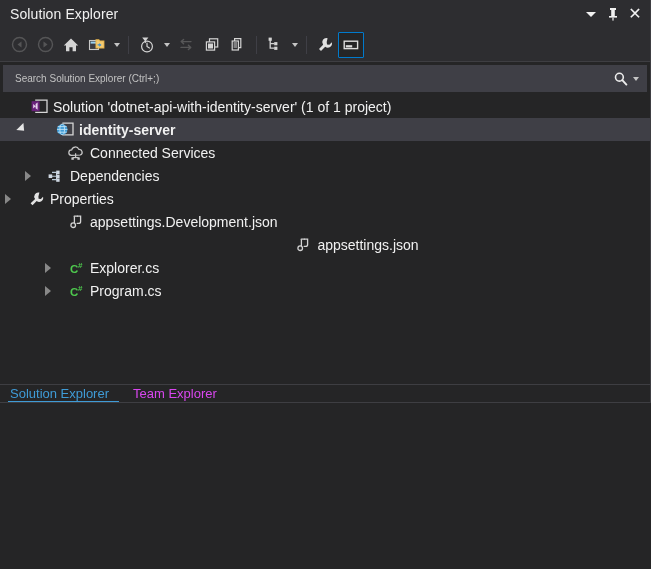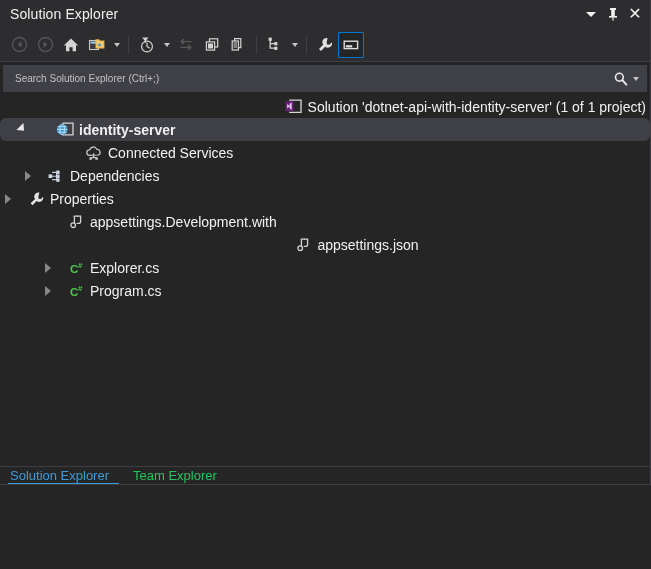--- a/index.html
+++ b/index.html
@@ -5,21 +5,21 @@
   * { box-sizing: border-box; }
   html, body {
     margin: 0; padding: 0;
     width: 651px; height: 569px;
     overflow: hidden;
     background: #252526;
     font-family: "Liberation Sans", sans-serif;
   }
   #app {
     position: relative;
-    width: 651px; height: 485px;
+    width: 651px; height: 403px;
     background: #252526;
     border: 1px solid #3e3e42;
     border-top: none; border-left: none;
     display: flex; flex-direction: column;
   }
 
   
   .titlebar {
     height: 28px; min-height: 28px;
     background: #2d2d30;
@@ -108,21 +108,21 @@
     position: relative;
   }
   .row {
     height: 23px;
     display: flex; align-items: center;
     white-space: nowrap;
     padding-right: 4px;
     color: #f1f1f1;
     font-size: 14px;
   }
-  .row.selected { background: #3f3f46; border-radius: 6px; }
+  .row.selected { background: #3f3f46; }
   .twisty {
     width: 16px; height: 23px;
     display: flex; align-items: center; justify-content: center;
     flex: 0 0 16px;
   }
   .tw-tri-right {
     width: 0; height: 0;
     border-top: 5px solid transparent;
     border-bottom: 5px solid transparent;
     border-left: 6px solid #9a9a9a;
@@ -153,21 +153,21 @@
     height: 18px; min-height: 18px;
     background: #252526;
     border-top: 1px solid #3e3e42;
     display: flex; align-items: flex-start;
     padding-left: 8px; gap: 0;
     overflow: hidden;
   }
   .btab {
     font-size: 13px;
     padding: 1px 10px 0 2px;
-    color: #22c55e;
+    color: #d946ef;
     white-space: nowrap;
   }
   .btab.active { color: #3f9bd6; border-bottom: 2px solid #3f9bd6; }
   .btab.sep { margin-left: 12px; }
 </style>
 </head>
 <body>
 
 <div id="app">
 
@@ -301,21 +301,21 @@
         <path d="M9.3 9.1 L13.4 13.6" stroke="#ececec" stroke-width="1.9" stroke-linecap="round"></path>
       </svg>
     </span>
     <span class="arrow-dd">
       <i></i>
     </span>
   </div>
 
   <div class="tree">
 
-    <div class="row" style="padding-left:14px;justify-content:flex-end;">
+    <div class="row" style="padding-left:14px;">
       <div class="twisty"></div>
       <div class="ticon">
         <svg width="17" height="15" viewBox="0 0 17 15">
           <path d="M4.2 1.2 L16 1.2 L16 13.4 L4.2 13.4" fill="none" stroke="#d6d6d6" stroke-width="1.3"></path>
           <rect x="0.6" y="2.2" width="8" height="10" fill="#68217a"></rect>
           <path d="M6.6 3.6 L6.6 10.8 L4.6 9.3 L4.6 5.1 Z M4.6 7.2 L2.2 9.4 L2.2 5 Z" fill="#e7d3ee"></path>
         </svg>
       </div>
       <span class="label">Solution 'dotnet-api-with-identity-server' (1 of 1 project)</span>
     </div>
@@ -328,21 +328,21 @@
         <svg width="18" height="15" viewBox="0 0 18 15">
           <path d="M6.4 1.2 L17 1.2 L17 12.8 L6.4 12.8" fill="none" stroke="#d6d6d6" stroke-width="1.3"></path>
           <circle cx="6.2" cy="7.4" r="5.3" fill="#3f9bd6"></circle>
           <ellipse cx="6.2" cy="7.4" rx="2.3" ry="5.3" fill="none" stroke="#bfe3f7" stroke-width="0.9"></ellipse>
           <path d="M1 7.4 L11.4 7.4 M1.7 4.6 L10.7 4.6 M1.7 10.2 L10.7 10.2" stroke="#bfe3f7" stroke-width="0.9"></path>
         </svg>
       </div>
       <span class="label bold">identity-server</span>
     </div>
 
-    <div class="row" style="padding-left:40px;margin-left:18px;">
+    <div class="row" style="padding-left:40px;">
       <div class="twisty"></div>
       <div class="ticon" style="margin-left:11px;">
         <svg width="18" height="16" viewBox="0 0 18 16">
           <path d="M4.4 10.4 a2.7 2.7 0 0 1 0.3 -5.4 a3.7 3.7 0 0 1 7.1 -0.6 a2.9 2.9 0 0 1 1.4 5.6 Z" fill="none" stroke="#c9c9c9" stroke-width="1.25" stroke-linejoin="round"></path>
           <path d="M8.6 8.2 L8.6 12.6" stroke="#c9c9c9" stroke-width="1.2"></path>
           <path d="M5.6 12.6 L11.6 12.6" stroke="#c9c9c9" stroke-width="1.2"></path>
           <rect x="4.4" y="12.4" width="2.4" height="2.4" fill="#c9c9c9"></rect>
           <rect x="10.4" y="12.4" width="2.4" height="2.4" fill="#c9c9c9"></rect>
         </svg>
       </div>
@@ -380,21 +380,21 @@
     <div class="row" style="padding-left:40px;">
       <div class="twisty"></div>
       <div class="ticon" style="margin-left:11px;">
         <svg width="16" height="16" viewBox="0 0 16 16">
           <path d="M9.4 2.2 L12.6 2.2 L12.6 7.4 a2 2 0 0 1 -2 2 L9.2 9.4" fill="none" stroke="#d3d3d3" stroke-width="1.3" stroke-linecap="round"></path>
           <path d="M9.4 2.2 L6.2 2.2" fill="none" stroke="#d3d3d3" stroke-width="1.3" stroke-linecap="round"></path>
           <circle cx="5.2" cy="11.2" r="2.3" fill="none" stroke="#d3d3d3" stroke-width="1.3"></circle>
           <path d="M6.4 2.3 L6.4 9" stroke="#d3d3d3" stroke-width="1.3"></path>
         </svg>
       </div>
-      <span class="label">appsettings.Development.with</span>
+      <span class="label">appsettings.Development.json</span>
     </div>
 
     <div class="row" style="padding-left:40px;justify-content:center;">
       <div class="twisty"></div>
       <div class="ticon" style="margin-left:11px;">
         <svg width="16" height="16" viewBox="0 0 16 16">
           <path d="M9.4 2.2 L12.6 2.2 L12.6 7.4 a2 2 0 0 1 -2 2 L9.2 9.4" fill="none" stroke="#d3d3d3" stroke-width="1.3" stroke-linecap="round"></path>
           <path d="M9.4 2.2 L6.2 2.2" fill="none" stroke="#d3d3d3" stroke-width="1.3" stroke-linecap="round"></path>
           <circle cx="5.2" cy="11.2" r="2.3" fill="none" stroke="#d3d3d3" stroke-width="1.3"></circle>
           <path d="M6.4 2.3 L6.4 9" stroke="#d3d3d3" stroke-width="1.3"></path>

